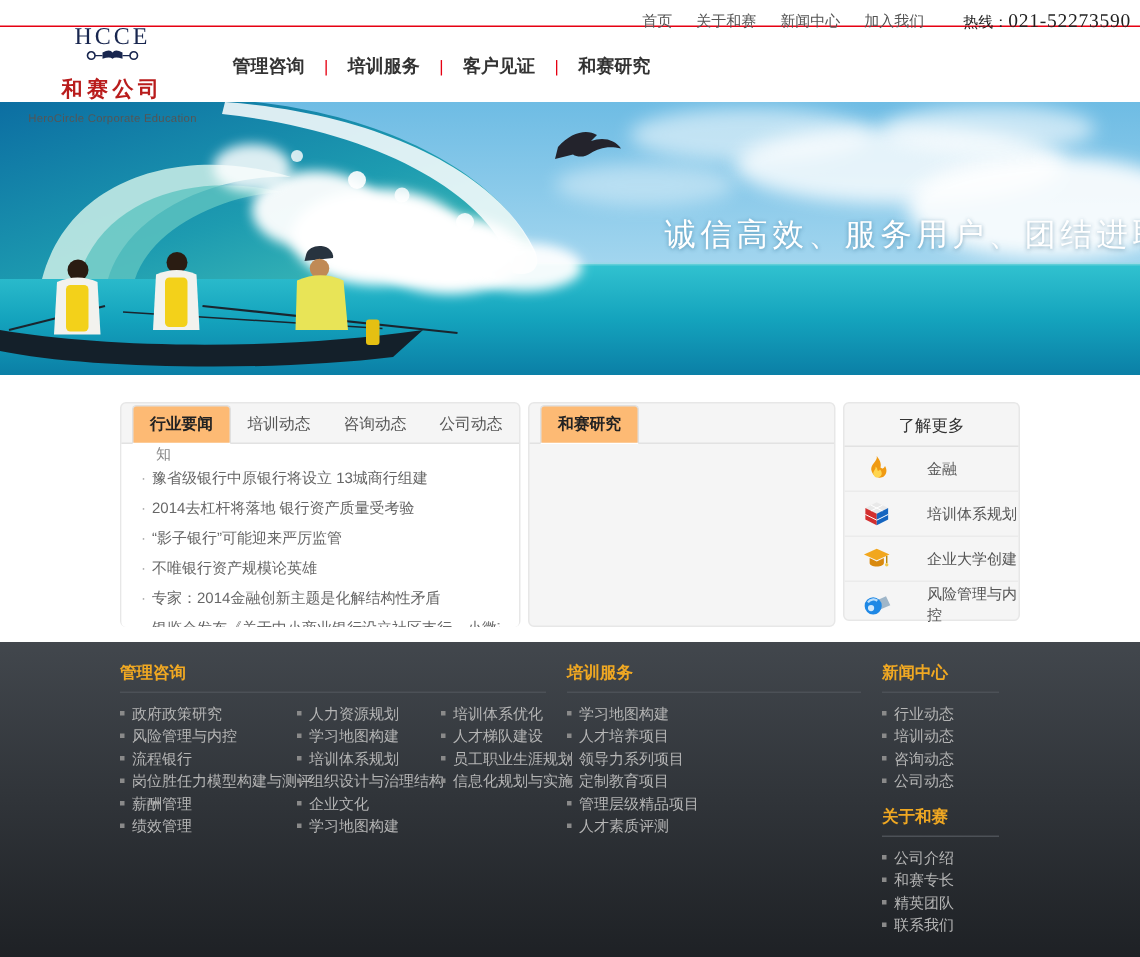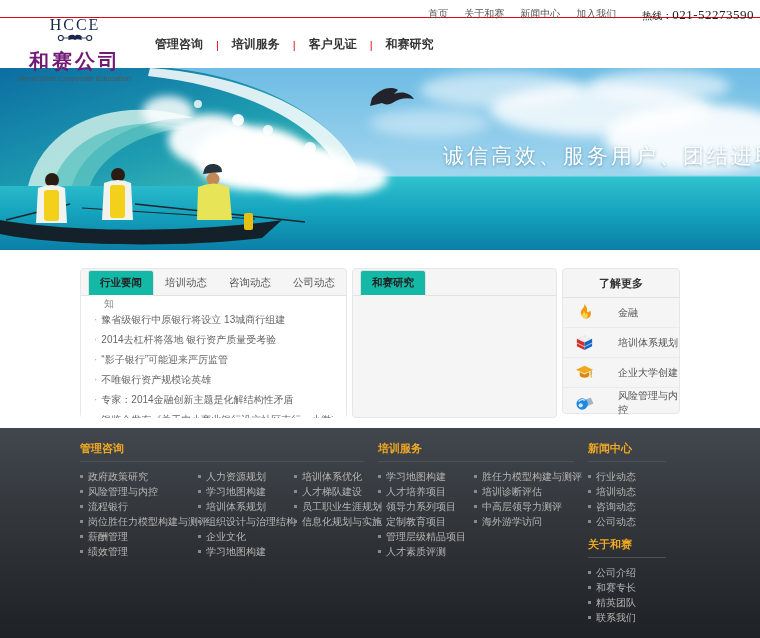--- a/index.html
+++ b/index.html
@@ -12,44 +12,44 @@
   .topbar{position:relative;height:68px;background:#fff;}
   .red-line{position:absolute;top:17px;left:0;right:0;height:1px;background:#e60012;}
   .util-row{position:absolute;top:5px;right:6px;display:flex;align-items:center;z-index:2;}
   .util-link{font-size:10px;color:#555;text-decoration:none;margin-left:16px;cursor:pointer;}
   .hotline{margin-left:26px;color:#222;white-space:nowrap;}
   .hotline .lab{font-size:10px;}
   .hotline .num{font-size:13px;font-family:"Liberation Serif","DejaVu Serif",serif;letter-spacing:.5px;text-align:right;}
   .logo{position:absolute;left:16px;top:0;width:118px;text-align:center;z-index:3;cursor:pointer;}
   .logo-acronym{font-family:"Liberation Serif","DejaVu Serif",serif;font-size:16px;letter-spacing:2px;color:#18264f;line-height:16px;padding-top:17px;}
   .logo-glyph{display:inline-block;background:#fff;padding:0 3px;line-height:0;position:relative;top:-4px;}
-  .logo-cn{font-family:Liberation Serif, serif;font-weight:bold;font-size:20px;color:#701a75;letter-spacing:3px;line-height:24px;margin-top:-2px;}
+  .logo-cn{font-family:Liberation Serif, serif;font-weight:bold;font-size:14px;color:#b91c1c;letter-spacing:3px;line-height:24px;margin-top:-2px;}
   .logo-en{font-size:7.5px;color:#555;letter-spacing:.2px;margin-top:1px;}
   .main-nav{position:absolute;left:142px;top:36px;display:flex;align-items:center;}
   .nav-item{font-size:12px;font-weight:bold;color:#333;text-decoration:none;padding:0 13px;cursor:pointer;}
   .nav-sep{color:#e60012;font-size:11px;}
   
   .banner{position:relative;width:760px;height:182px;overflow:hidden;background:#7fc8e8;}
   .banner svg{position:absolute;left:0;top:0;}
   .slogan{position:absolute;left:443px;top:74px;font-size:21px;color:#fff;letter-spacing:3px;text-shadow:0 1px 3px rgba(0,70,110,.45);white-space:nowrap;}
   
   .content{width:600px;margin:18px auto 0;display:flex;gap:5px;height:150px;}
   .box{background:#f5f5f5;border:1px solid #e7e7e7;border-radius:4px;box-sizing:border-box;}
   .news-box{width:267px;}
   .research-box{width:205px;}
   .more-box{width:118px;height:146px;}
   .tabs{display:flex;align-items:flex-end;height:26px;padding-left:7px;border-bottom:1px solid #e2e2e2;}
   .tab{font-size:10.5px;color:#555;padding:5px 11px 5px;cursor:pointer;white-space:nowrap;}
-  .tab.active{background:#14b8a6;border:1px solid #e0e0e0;border-bottom:1px solid #fff;border-radius:3px 3px 0 0;font-weight:bold;color:#222;margin-bottom:-1px;}
+  .tab.active{background:#fdba74;border:1px solid #e0e0e0;border-bottom:1px solid #fff;border-radius:3px 3px 0 0;font-weight:bold;color:#222;margin-bottom:-1px;}
   .news-body{background:#fff;height:121px;overflow:hidden;padding:1px 13px 0;border-radius:0 0 3px 3px;}
   .news-partial-top{font-size:10px;color:#888;padding-left:10px;height:13px;line-height:13px;overflow:hidden;}
   .news-item{font-size:10px;color:#666;line-height:20px;white-space:nowrap;overflow:hidden;cursor:pointer;}
   .news-item .bullet{color:#aaa;margin-right:4px;}
   .research-body{height:121px;}
-  .more-title{text-align:center;font-weight:bold;font-size:11px;color:#333;padding:7px 0 6px;border-bottom:1px solid #e2e2e2;}
+  .more-title{text-align:center;font-weight:normal;font-size:11px;color:#333;padding:7px 0 6px;border-bottom:1px solid #e2e2e2;}
   .more-item{display:flex;align-items:center;gap:24px;height:29px;padding-left:12px;border-bottom:1px solid #ebebeb;font-size:10px;color:#555;cursor:pointer;}
   .more-item.last{border-bottom:none;}
   .more-icon{width:19px;height:19px;flex:0 0 19px;line-height:0;}
   .more-icon svg{width:19px;height:19px;}
   
   .footer{margin-top:10px;background:linear-gradient(#42474d,#1e2125);height:210px;box-sizing:border-box;padding-top:13px;}
   .f-cols{width:600px;margin:0 auto;display:flex;}
   .f-col0{width:298px;}
   .f-col1{width:210px;}
   .f-col2{width:92px;}
@@ -280,26 +280,20 @@
             <div class="f-title">培训服务</div>
             <div class="f-subcols">
               <div class="f-subcol" style="width: 96px;">
                 <div class="f-item"><span class="sq"></span><span>学习地图构建</span></div>
                 <div class="f-item"><span class="sq"></span><span>人才培养项目</span></div>
                 <div class="f-item"><span class="sq"></span><span>领导力系列项目</span></div>
                 <div class="f-item"><span class="sq"></span><span>定制教育项目</span></div>
                 <div class="f-item"><span class="sq"></span><span>管理层级精品项目</span></div>
                 <div class="f-item"><span class="sq"></span><span>人才素质评测</span></div>
               </div>
-              <div class="f-subcol" style="width: 114px;">
-                <div class="f-item"><span class="sq"></span><span>胜任力模型构建与测评</span></div>
-                <div class="f-item"><span class="sq"></span><span>培训诊断评估</span></div>
-                <div class="f-item"><span class="sq"></span><span>中高层领导力测评</span></div>
-                <div class="f-item"><span class="sq"></span><span>海外游学访问</span></div>
-              </div>
             </div>
           </div>
         </div>
       <div class="f-col2" id="fcol2">
           <div class="f-sec">
             <div class="f-title">新闻中心</div>
             <div class="f-subcols">
               <div class="f-subcol" style="width: 92px;">
                 <div class="f-item"><span class="sq"></span><span>行业动态</span></div>
                 <div class="f-item"><span class="sq"></span><span>培训动态</span></div>

